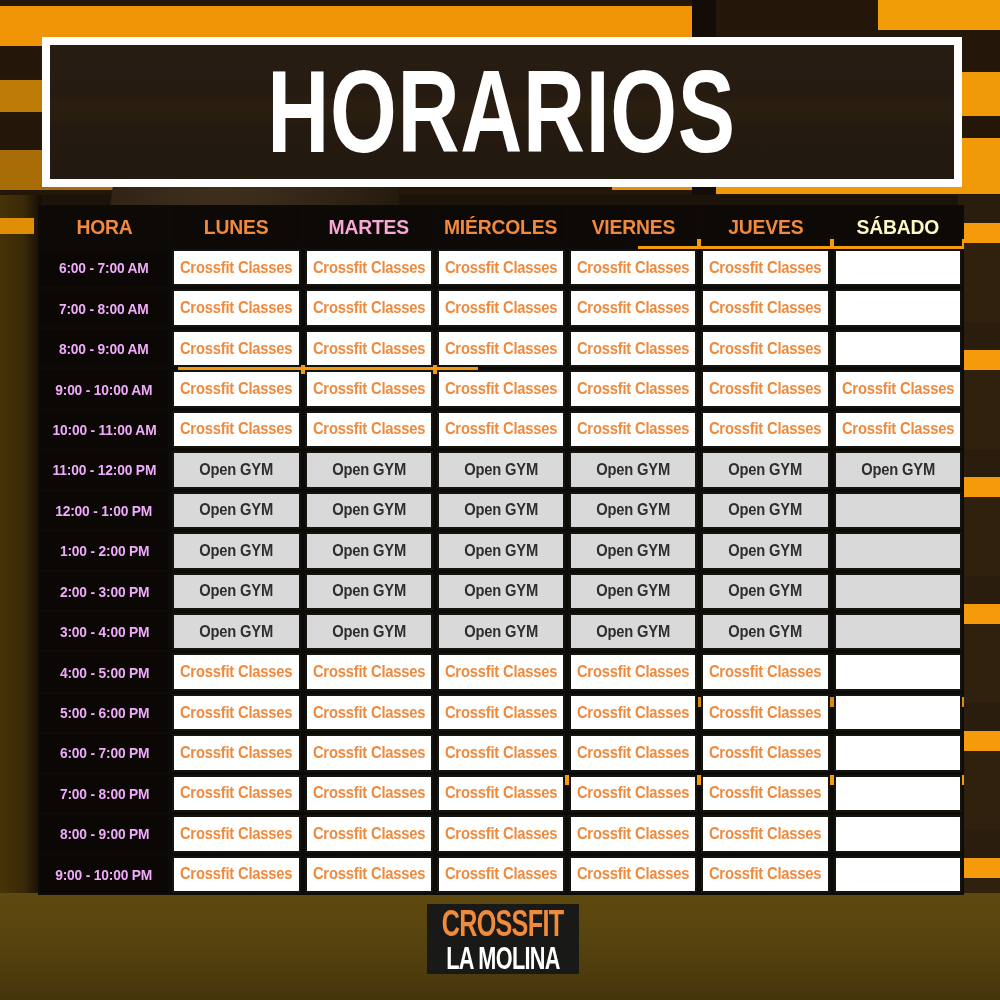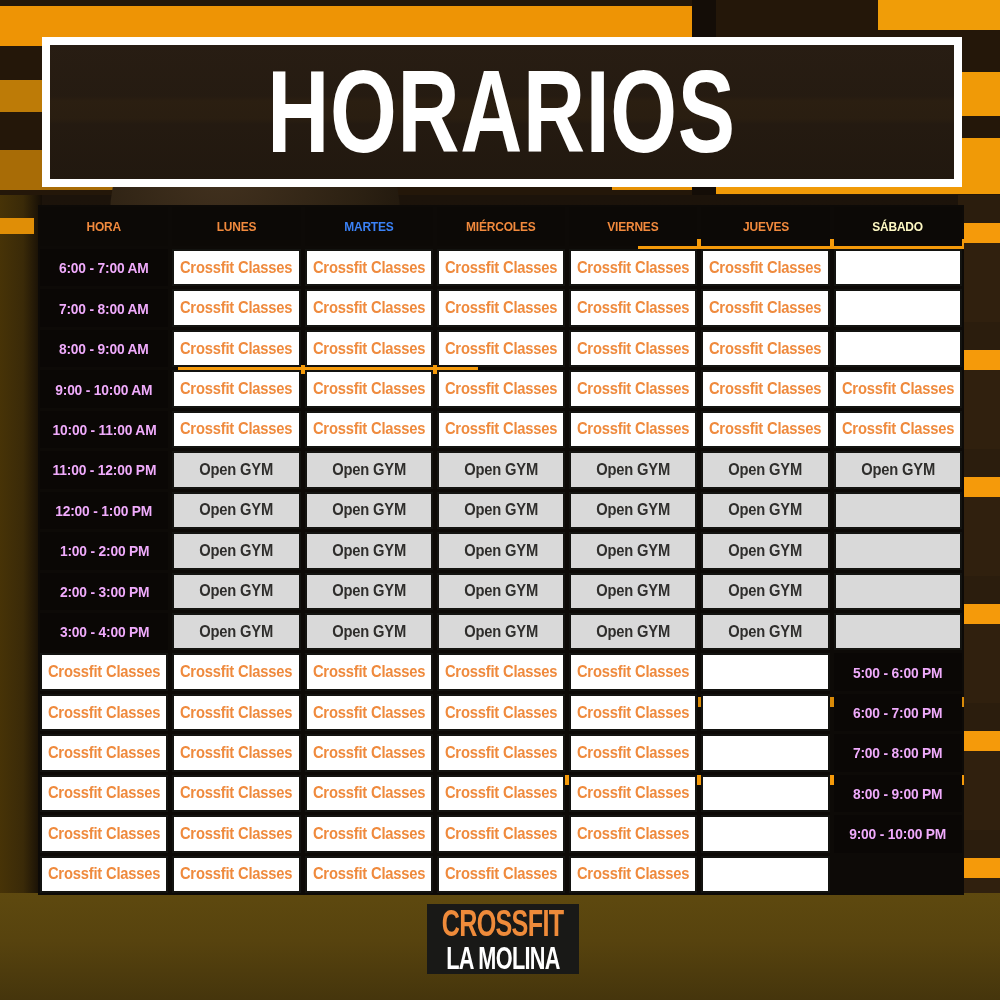--- a/index.html
+++ b/index.html
@@ -55,21 +55,21 @@
       linear-gradient(#f59a0a,#f59a0a);
     background-repeat:no-repeat;
     background-position:600px 34px,140px 160px,660px 492px,400px 570px;
     background-size:326px 10px,300px 9px,266px 10px,526px 10px;}
   .grid{position:absolute;z-index:4;left:40px;top:207px;width:922px;height:686px;
     display:grid;grid-template-columns:repeat(7,1fr);
     grid-template-rows:39px repeat(16,1fr);gap:3px 4px;}
   .cell{display:flex;align-items:center;justify-content:center;overflow:hidden;
     font-weight:bold;font-size:16px;white-space:nowrap;}
   .cell > span{display:inline-block;transform:scaleX(.92);letter-spacing:-.2px;}
-  .header-cell{background:#0c0906;color:#f28a3d;font-size:13px;}
+  .header-cell{background:#0c0906;color:#f28a3d;font-size:21px;}
   .time-cell{background:#0a0705;color:#f0abfc;font-size:15px;}
   .class-cell{background:#ffffff;color:#ef8a3d;border:2px solid #131310;}
   .open-cell{background:#d9d9d9;color:#2f2e2c;border:2px solid #131310;}
   .empty-white{background:#ffffff;border:2px solid #131310;}
   .empty-gray{background:#d9d9d9;border:2px solid #131310;}
   
   .logo{position:absolute;z-index:5;left:427px;top:904px;width:152px;height:70px;
     background:#191917;display:flex;flex-direction:column;align-items:center;
     justify-content:center;line-height:1;}
   .logo .l1{color:#ef8b3a;font-size:37px;font-weight:800;transform:scaleX(.68);
@@ -108,21 +108,21 @@
 </div>
 
 <div class="table-backdrop"></div>
 <div class="grid">
     <div class="cell header-cell" style="color: rgb(242, 138, 61);">
       <span>HORA</span>
     </div>
     <div class="cell header-cell" style="color: rgb(242, 138, 61);">
       <span>LUNES</span>
     </div>
-    <div class="cell header-cell" style="color: #3b82f6;">
+    <div class="cell header-cell" style="color: #f9a8d4;">
       <span>MARTES</span>
     </div>
     <div class="cell header-cell" style="color: rgb(242, 138, 61);">
       <span>MIÉRCOLES</span>
     </div>
     <div class="cell header-cell" style="color: rgb(242, 138, 61);">
       <span>VIERNES</span>
     </div>
     <div class="cell header-cell" style="color: rgb(242, 138, 61);">
       <span>JUEVES</span>
@@ -319,20 +319,23 @@
     <div class="cell open-cell" style="background: rgb(217, 217, 217); color: rgb(47, 46, 44);">
       <span>Open GYM</span>
     </div>
     <div class="cell open-cell" style="background: rgb(217, 217, 217); color: rgb(47, 46, 44);">
       <span>Open GYM</span>
     </div>
     <div class="cell open-cell" style="background: rgb(217, 217, 217); color: rgb(47, 46, 44);">
       <span>Open GYM</span>
     </div>
     <div class="cell empty-gray"></div>
+    <div class="cell time-cell">
+      <span>4:00 - 5:00 PM</span>
+    </div>
     <div class="cell class-cell" style="color: rgb(239, 138, 61);">
       <span>Crossfit Classes</span>
     </div>
     <div class="cell class-cell" style="color: rgb(239, 138, 61);">
       <span>Crossfit Classes</span>
     </div>
     <div class="cell class-cell" style="color: rgb(239, 138, 61);">
       <span>Crossfit Classes</span>
     </div>
     <div class="cell class-cell" style="color: rgb(239, 138, 61);">

